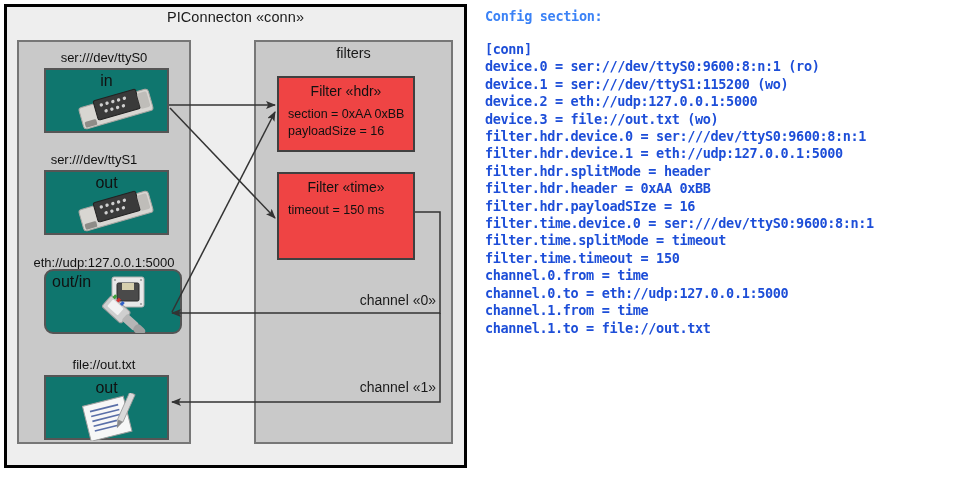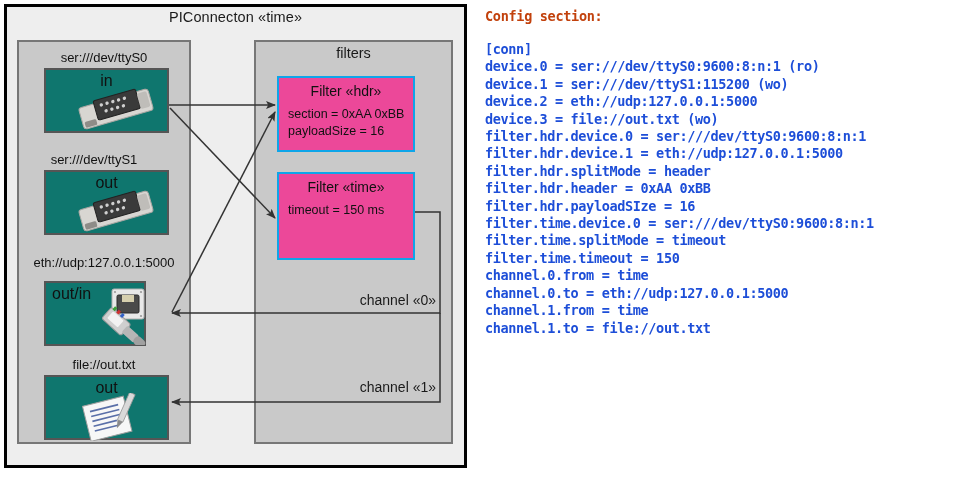--- a/index.html
+++ b/index.html
@@ -92,22 +92,22 @@
     padding-left: 6px;
     box-sizing: border-box;
   }
   .icon-wrap {
     position: absolute;
     z-index: 2;
   }
 
   .filter-box {
     position: absolute;
-    background: #ec4899;
-    border: 2px solid #0ea5e9;
+    background: #ef4444;
+    border: 2px solid #404040;
     box-sizing: border-box;
   }
   .filter-title {
     position: absolute;
     top: 5px;
     width: 100%;
     text-align: center;
     font-size: 14px;
     color: #111111;
   }
@@ -141,21 +141,21 @@
     position: absolute;
     left: 478px; top: 0;
     width: 486px; height: 484px;
   }
   #config-heading {
     position: absolute;
     left: 7px; top: 8px;
     font-family: "DejaVu Sans Mono", "Liberation Mono", monospace;
     font-size: 13.5px;
     font-weight: bold;
-    color: #c2410c;
+    color: #3b82f6;
     letter-spacing: -0.3px;
   }
   #config-lines {
     position: absolute;
     left: 7px; top: 41px;
     font-family: "DejaVu Sans Mono", "Liberation Mono", monospace;
     font-size: 13.5px;
     font-weight: bold;
     color: #1d4ed8;
     line-height: 17.4px;
@@ -166,21 +166,21 @@
 </style>
 </head>
 <body>
 
 <div id="root">
 
   <div id="diagram">
 
     <div class="outer-frame"></div>
 
-    <div class="diagram-title">PIConnecton «time»</div>
+    <div class="diagram-title">PIConnecton «conn»</div>
 
     <div class="panel" id="devices-panel"></div>
 
     <div class="dev-label" style="left:17px; top:50px; width:174px;">ser:///dev/ttyS0</div>
     <div class="dev-box" style="left:44px; top:68px; width:125px; height:65px;">
       <div class="dev-dir">in</div>
       <div class="icon-wrap" style="left:28px; top:16px;">
         <svg width="84" height="46" viewBox="0 0 84 46">
           <g transform="rotate(-16 42 23)">
             <rect x="6" y="12" width="72" height="22" rx="3" fill="#d8d6d2" stroke="#a9a7a3" stroke-width="1"></rect>
@@ -223,21 +223,21 @@
                 <circle cx="50" cy="22" r="1.7"></circle>
             </g>
             <rect x="8" y="27" width="12" height="6" rx="1.5" fill="#8e8c88"></rect>
             <rect x="66" y="14" width="10" height="16" rx="2" fill="#bfbdb9"></rect>
           </g>
         </svg>
       </div>
     </div>
 
     <div class="dev-label" style="left:17px; top:255px; width:174px;">eth://udp:127.0.0.1:5000</div>
-    <div class="dev-box" style="left:44px; top:281px; width:102px; height:65px;">
+    <div class="dev-box" style="left:44px; top:269px; width:138px; height:65px;border-radius:9px;">
       <div class="dev-dir left">out/in</div>
       <div class="icon-wrap" style="left:42px; top:4px;">
         <svg width="72" height="58" viewBox="0 0 72 58">
           <rect x="24" y="2" width="32" height="30" rx="2" fill="#e8e8e8" stroke="#b0b0b0" stroke-width="1"></rect>
           <rect x="29" y="8" width="22" height="18" rx="1.5" fill="#4a4a4a" stroke="#2a2a2a" stroke-width="1"></rect>
           <rect x="34" y="8" width="12" height="7" fill="#d6cfae"></rect>
           <g fill="#9a9a9a">
             <circle cx="27" cy="5" r="1.1"></circle>
               <circle cx="53" cy="5" r="1.1"></circle>
             <circle cx="27" cy="29" r="1.1"></circle>

